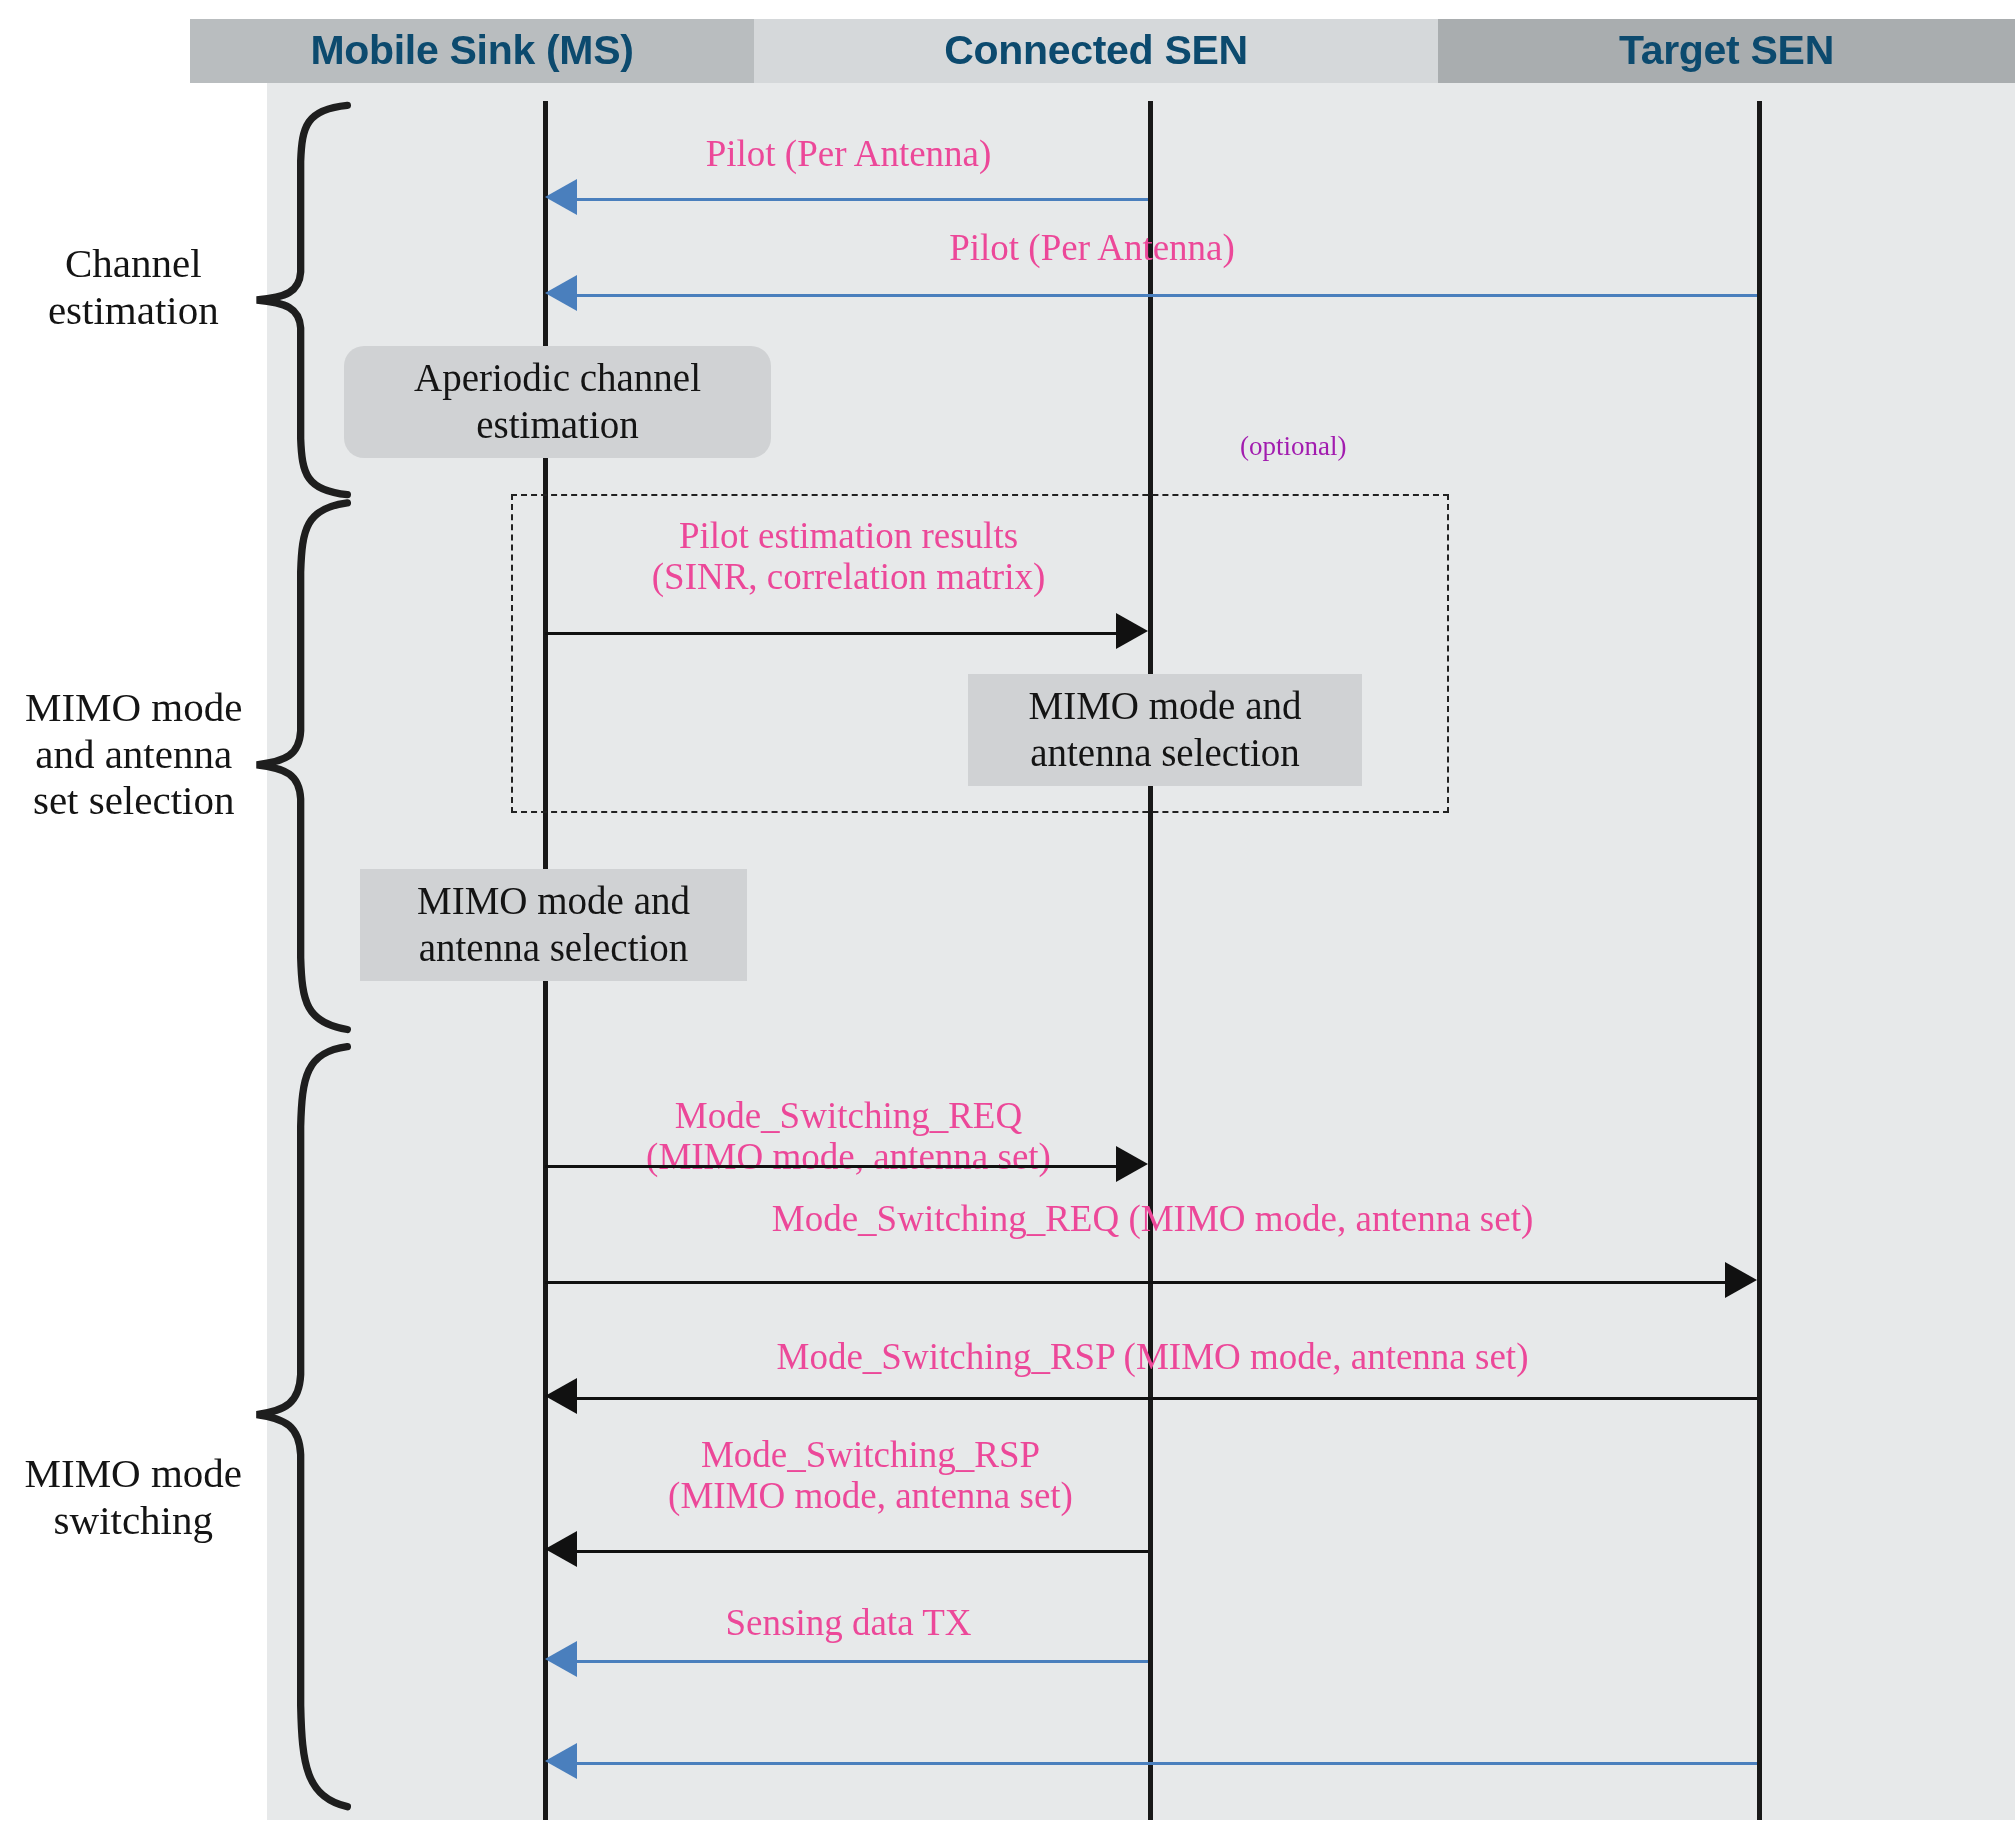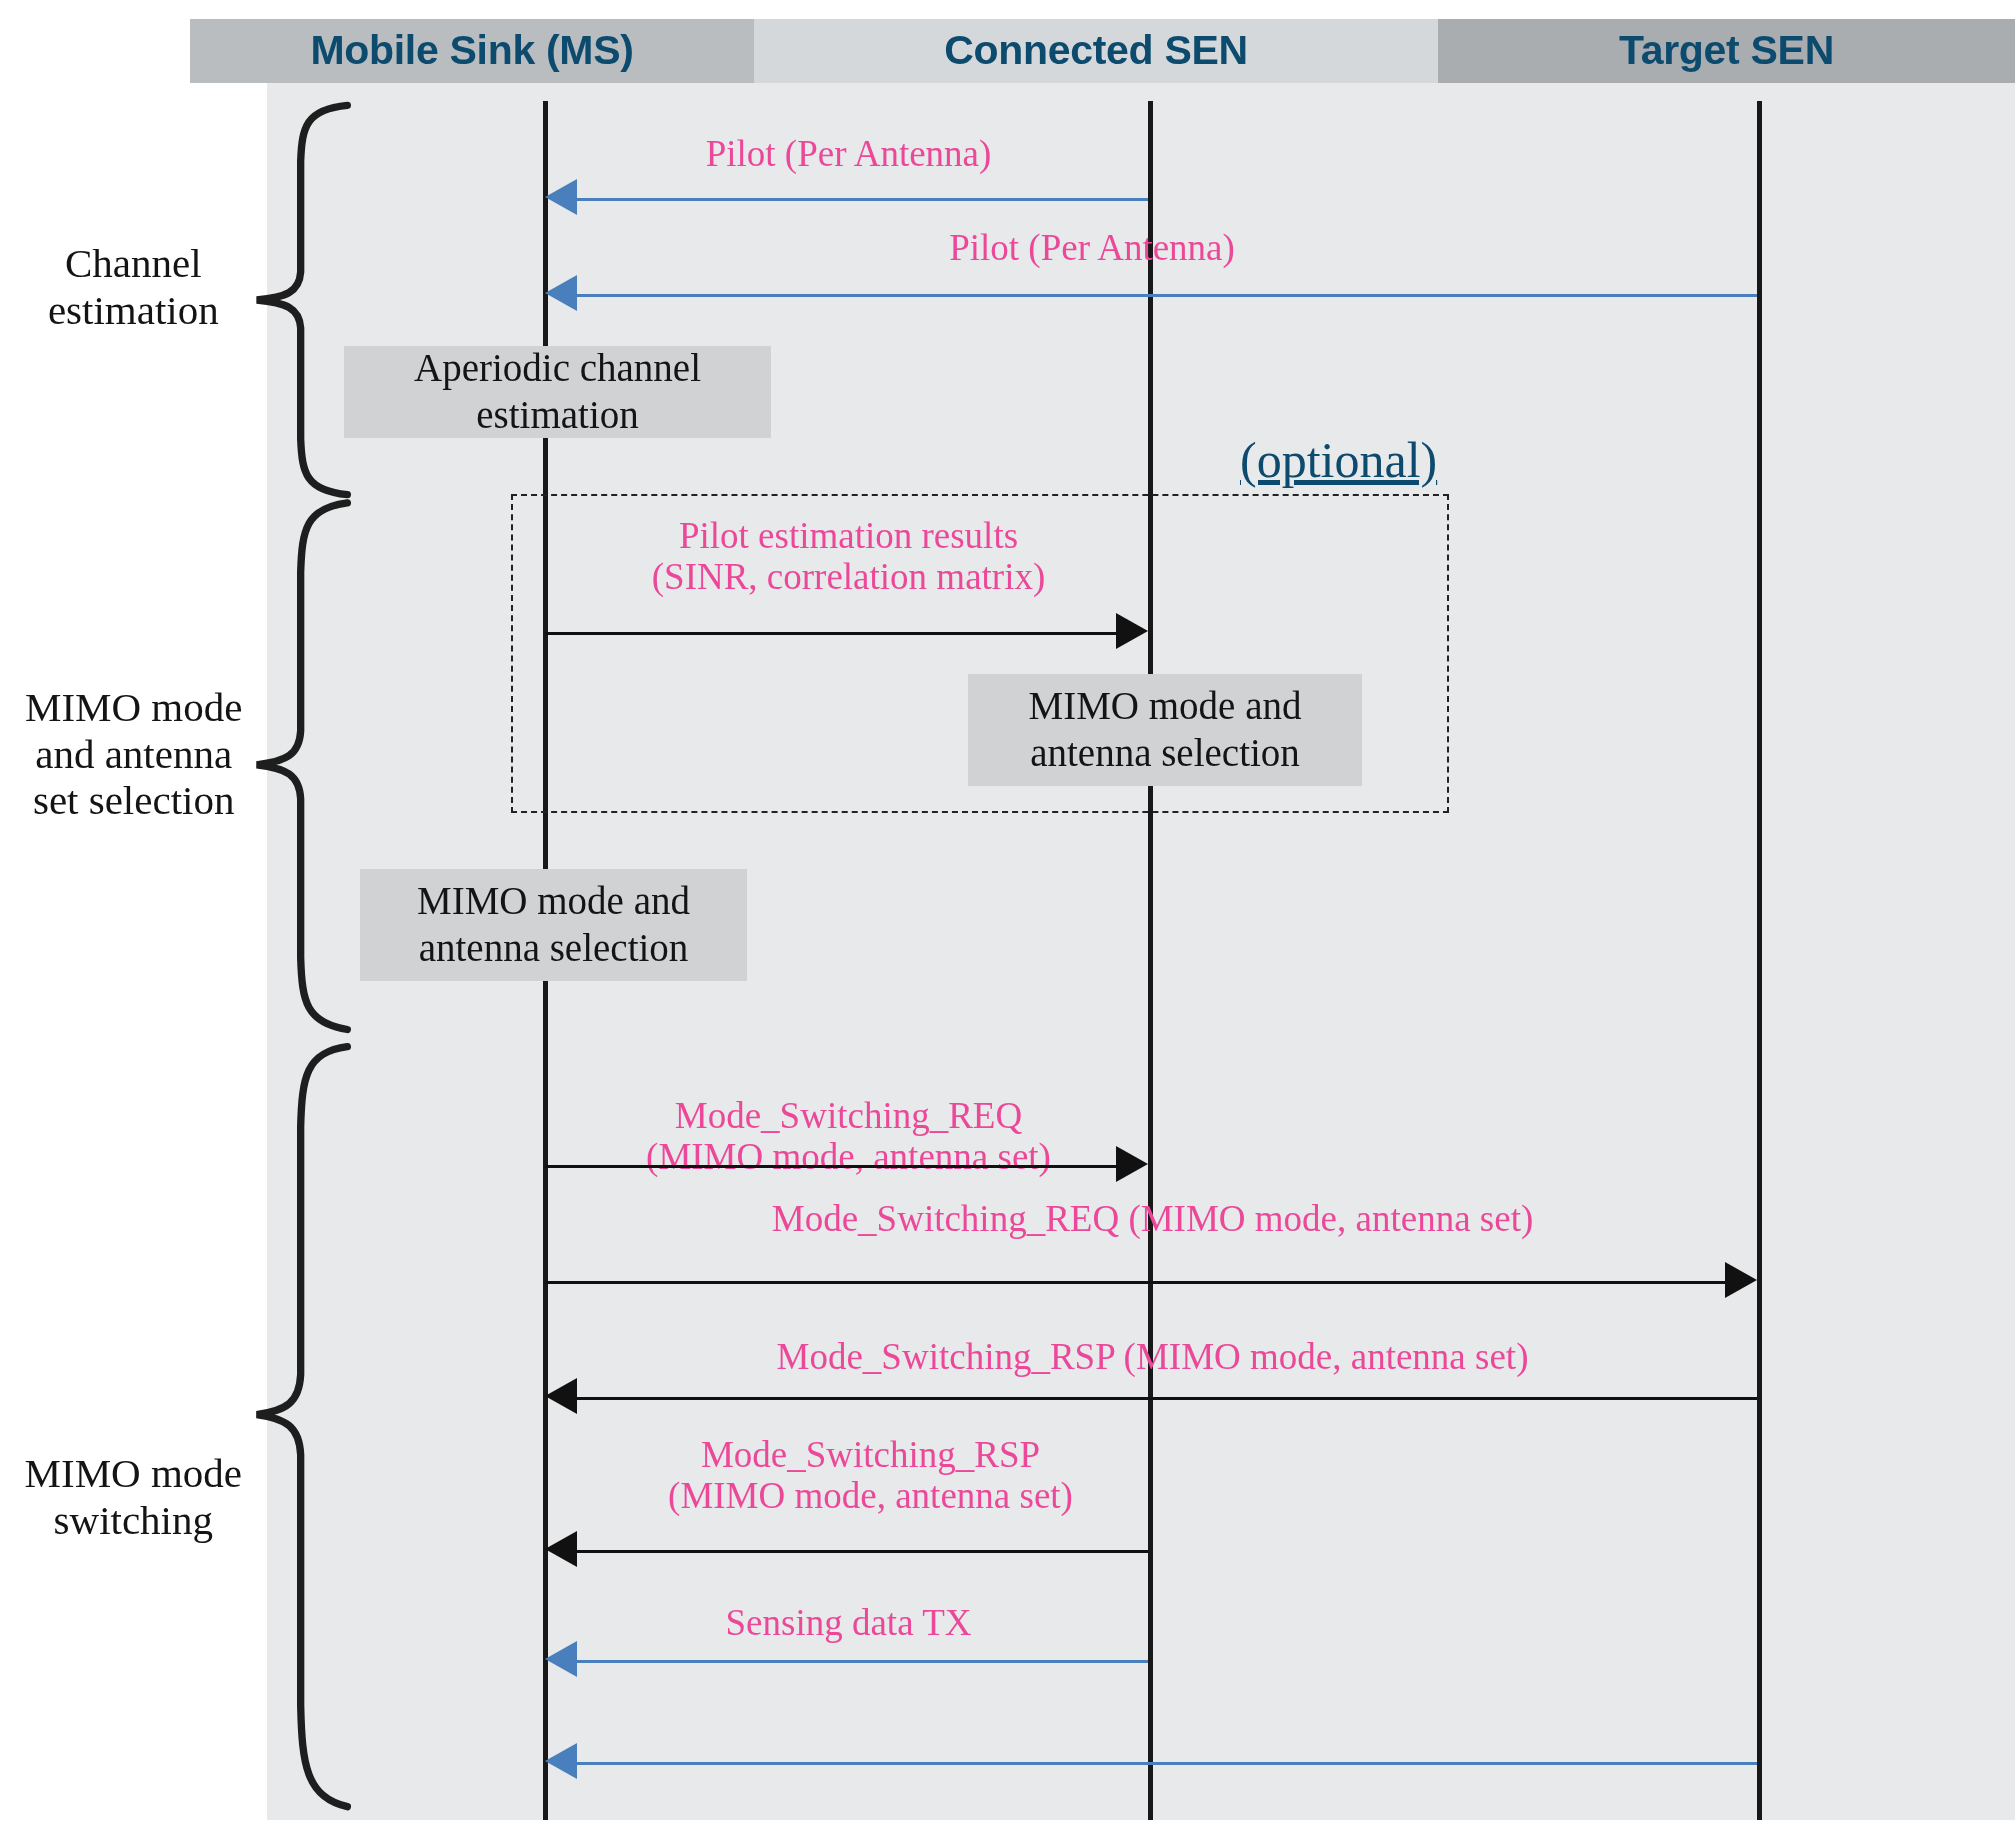--- a/index.html
+++ b/index.html
@@ -22,21 +22,21 @@
   .black .ln{background:#111;}
   .black .hd{border-top:18.7px solid transparent;border-bottom:18.7px solid transparent;}
   .left .hd{border-right:32px solid #4a7fbd;left:-32px;}
   .black.left .hd{border-right:32px solid #111;left:-32px;}
   .right .hd{border-left:32px solid #111;right:-32px;}
   .actbox{position:absolute;background:#d0d2d4;display:flex;align-items:center;justify-content:center;
           text-align:center;font-size:39px;line-height:1.2;white-space:pre-line;color:#141414;}
   .dashbox{position:absolute;border:2.7px dashed #222;background:transparent;}
   .sidelabel{position:absolute;text-align:center;font-size:41px;line-height:1.14;white-space:pre-line;color:#141414;}
   .brace{position:absolute;}
-  .optional{position:absolute;font-size:50px;color:#0c4a6e;text-decoration:underline;}
+  .optional{position:absolute;font-size:27px;color:#a21caf;}
 </style>
 </head>
 <body>
 
 <div id="stage">
 
   <div class="panel"></div>
 
   <div class="hdr hdr-ms">Mobile Sink (MS)</div>
   <div class="hdr hdr-conn">Connected SEN</div>
@@ -71,21 +71,21 @@
     <div class="ln" style="left:0;width:571px;"></div>
     <div class="hd"></div>
   </div>
 
   <div class="msg-label" style="left:728px;top:227px;width:728px;">Pilot (Per Antenna)</div>
   <div class="arrow blue left" style="left:577px;top:294px;width:1180px;">
     <div class="ln" style="left:0;width:1180px;"></div>
     <div class="hd"></div>
   </div>
 
-  <div class="actbox" style="left:344px;top:346px;width:427px;height:92px;">Aperiodic channel
+  <div class="actbox" style="left:344px;top:346px;width:427px;height:112px;border-radius:20px;">Aperiodic channel
 estimation</div>
 
   <div class="optional" style="left:1240px;top:431px;">(optional)</div>
 
   <div class="dashbox" style="left:511px;top:494px;width:934px;height:315px;"></div>
 
   <div class="msg-label" style="left:545px;top:515px;width:607px;">Pilot estimation results
 (SINR, correlation matrix)</div>
   <div class="arrow black right" style="left:545px;top:632px;width:571px;">
     <div class="ln" style="left:0;width:571px;"></div>

